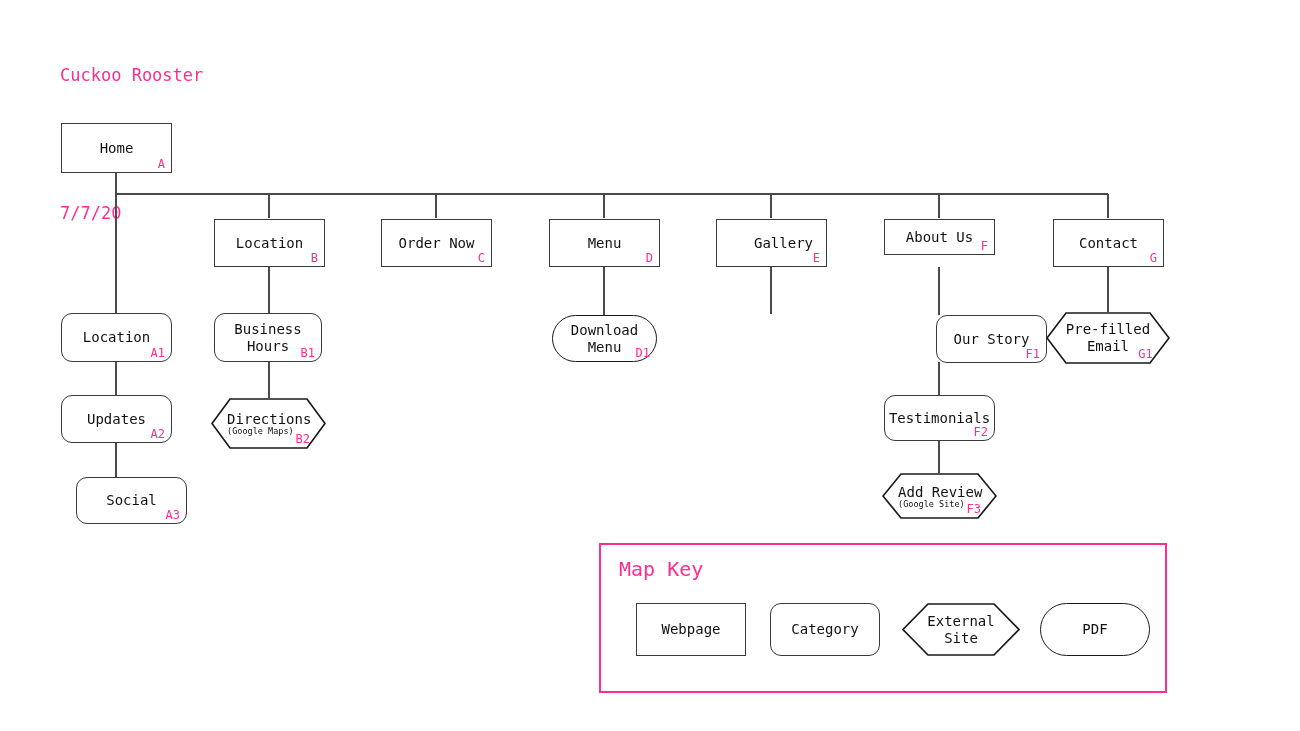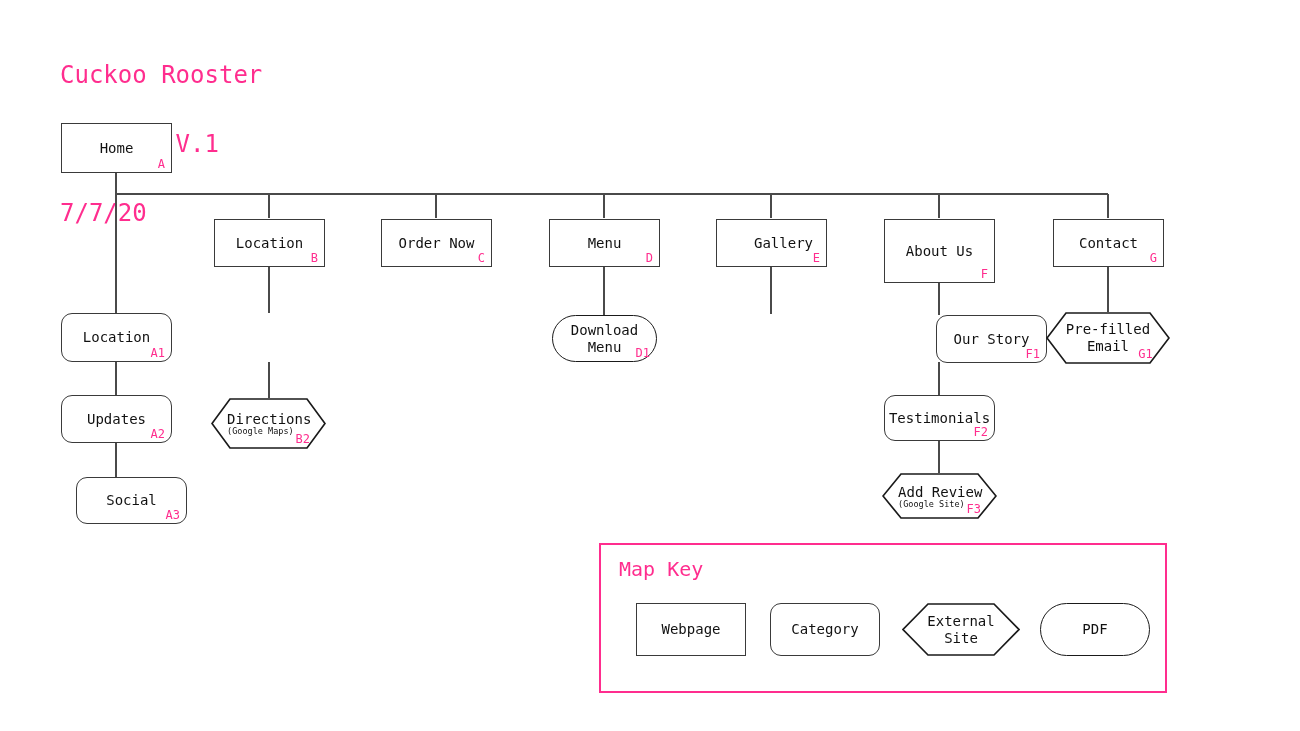--- a/index.html
+++ b/index.html
@@ -21,21 +21,21 @@
     width: 1300px;
     height: 731px;
   }
 
   
   .title-block {
     position: absolute;
     left: 60px;
     top: 18px;
     color: #ff2d8e;
-    font-size: 24px;
+    font-size: 17px;
     line-height: 23px;
     letter-spacing: 0px;
     white-space: pre;
   }
   .title-line { display: block; }
 
   
   svg.lines {
     position: absolute;
     left: 0; top: 0;
@@ -224,35 +224,40 @@
   <div class="node shape-webpage" style="left:549px; top:219px; width:111px; height:48px;">
     <span class="label">Menu</span>
     <span class="tag">D</span>
   </div>
 
   <div class="node shape-webpage" style="left:716px; top:219px; width:111px; height:48px;padding-left:24px;">
     <span class="label">Gallery</span>
     <span class="tag">E</span>
   </div>
 
-  <div class="node shape-webpage" style="left:884px; top:219px; width:111px; height:64px;">
+  <div class="node shape-webpage" style="left:884px; top:219px; width:111px; height:36px;">
     <span class="label">About Us</span>
     <span class="tag">F</span>
   </div>
 
   <div class="node shape-webpage" style="left:1053px; top:219px; width:111px; height:48px;">
     <span class="label">Contact</span>
     <span class="tag">G</span>
   </div>
 
   <div class="node shape-category" style="left:61px; top:313px; width:111px; height:49px;">
     <span class="label">Location</span>
     <span class="tag">A1</span>
   </div>
 
+  <div class="node shape-category" style="left:214px; top:313px; width:108px; height:49px;">
+    <span class="label">Business
+Hours</span>
+    <span class="tag">B1</span>
+  </div>
 
   <div class="node shape-pdf" style="left:552px; top:315px; width:105px; height:47px;">
     <span class="label">Download
 Menu</span>
     <span class="tag">D1</span>
   </div>
 
 
   <div class="node shape-category" style="left:936px; top:315px; width:111px; height:48px;">
     <span class="label">Our Story</span>

